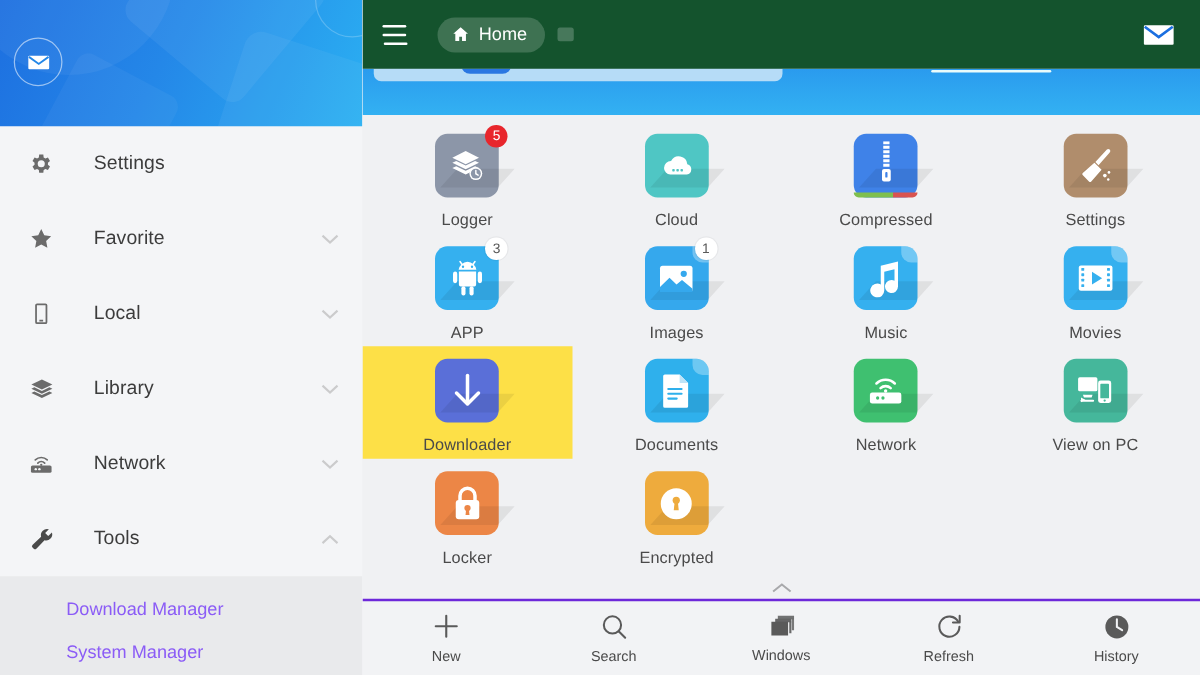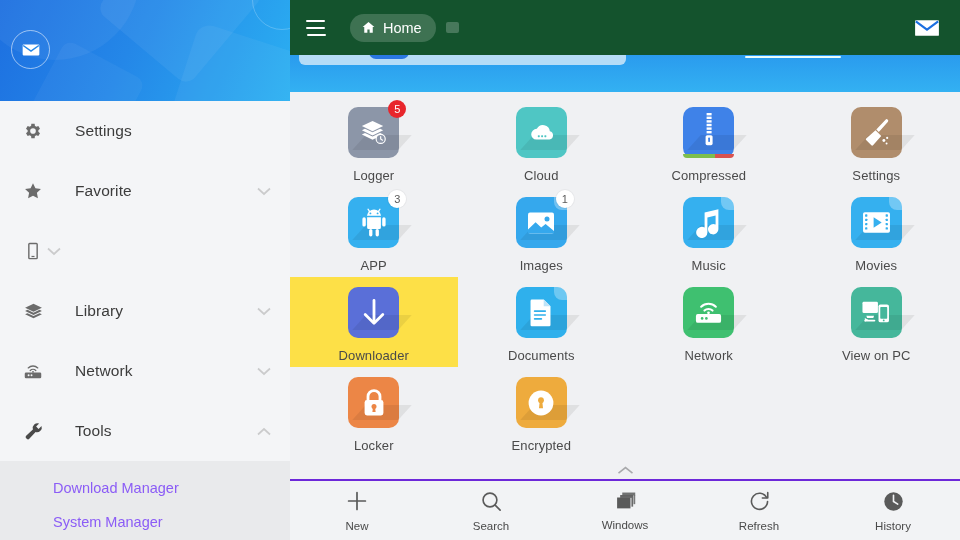--- a/index.html
+++ b/index.html
@@ -218,20 +218,21 @@
         </span>
       </div>
 
       <div class="nav-item">
         <span class="nav-ico">
           <svg width="20" height="20" viewBox="0 0 24 24">
               <path fill="none" stroke="#6b6b6b" stroke-width="1.7" d="M8 2.9h8a1 1 0 0 1 1 1v16.2a1 1 0 0 1-1 1H8a1 1 0 0 1-1-1V3.9a1 1 0 0 1 1-1z"></path>
               <path fill="none" stroke="#6b6b6b" stroke-width="1.5" d="M10.2 18.6h3.6"></path>
             </svg>
         </span>
+        <span class="nav-label">Local</span>
         <span class="nav-chev">
           <svg width="14" height="9" viewBox="0 0 14 9">
               <path d="M1 1.5 7 7l6-5.5"></path>
             </svg>
         </span>
       </div>
 
       <div class="nav-item">
         <span class="nav-ico">
           <svg width="21" height="21" viewBox="0 0 24 24">

